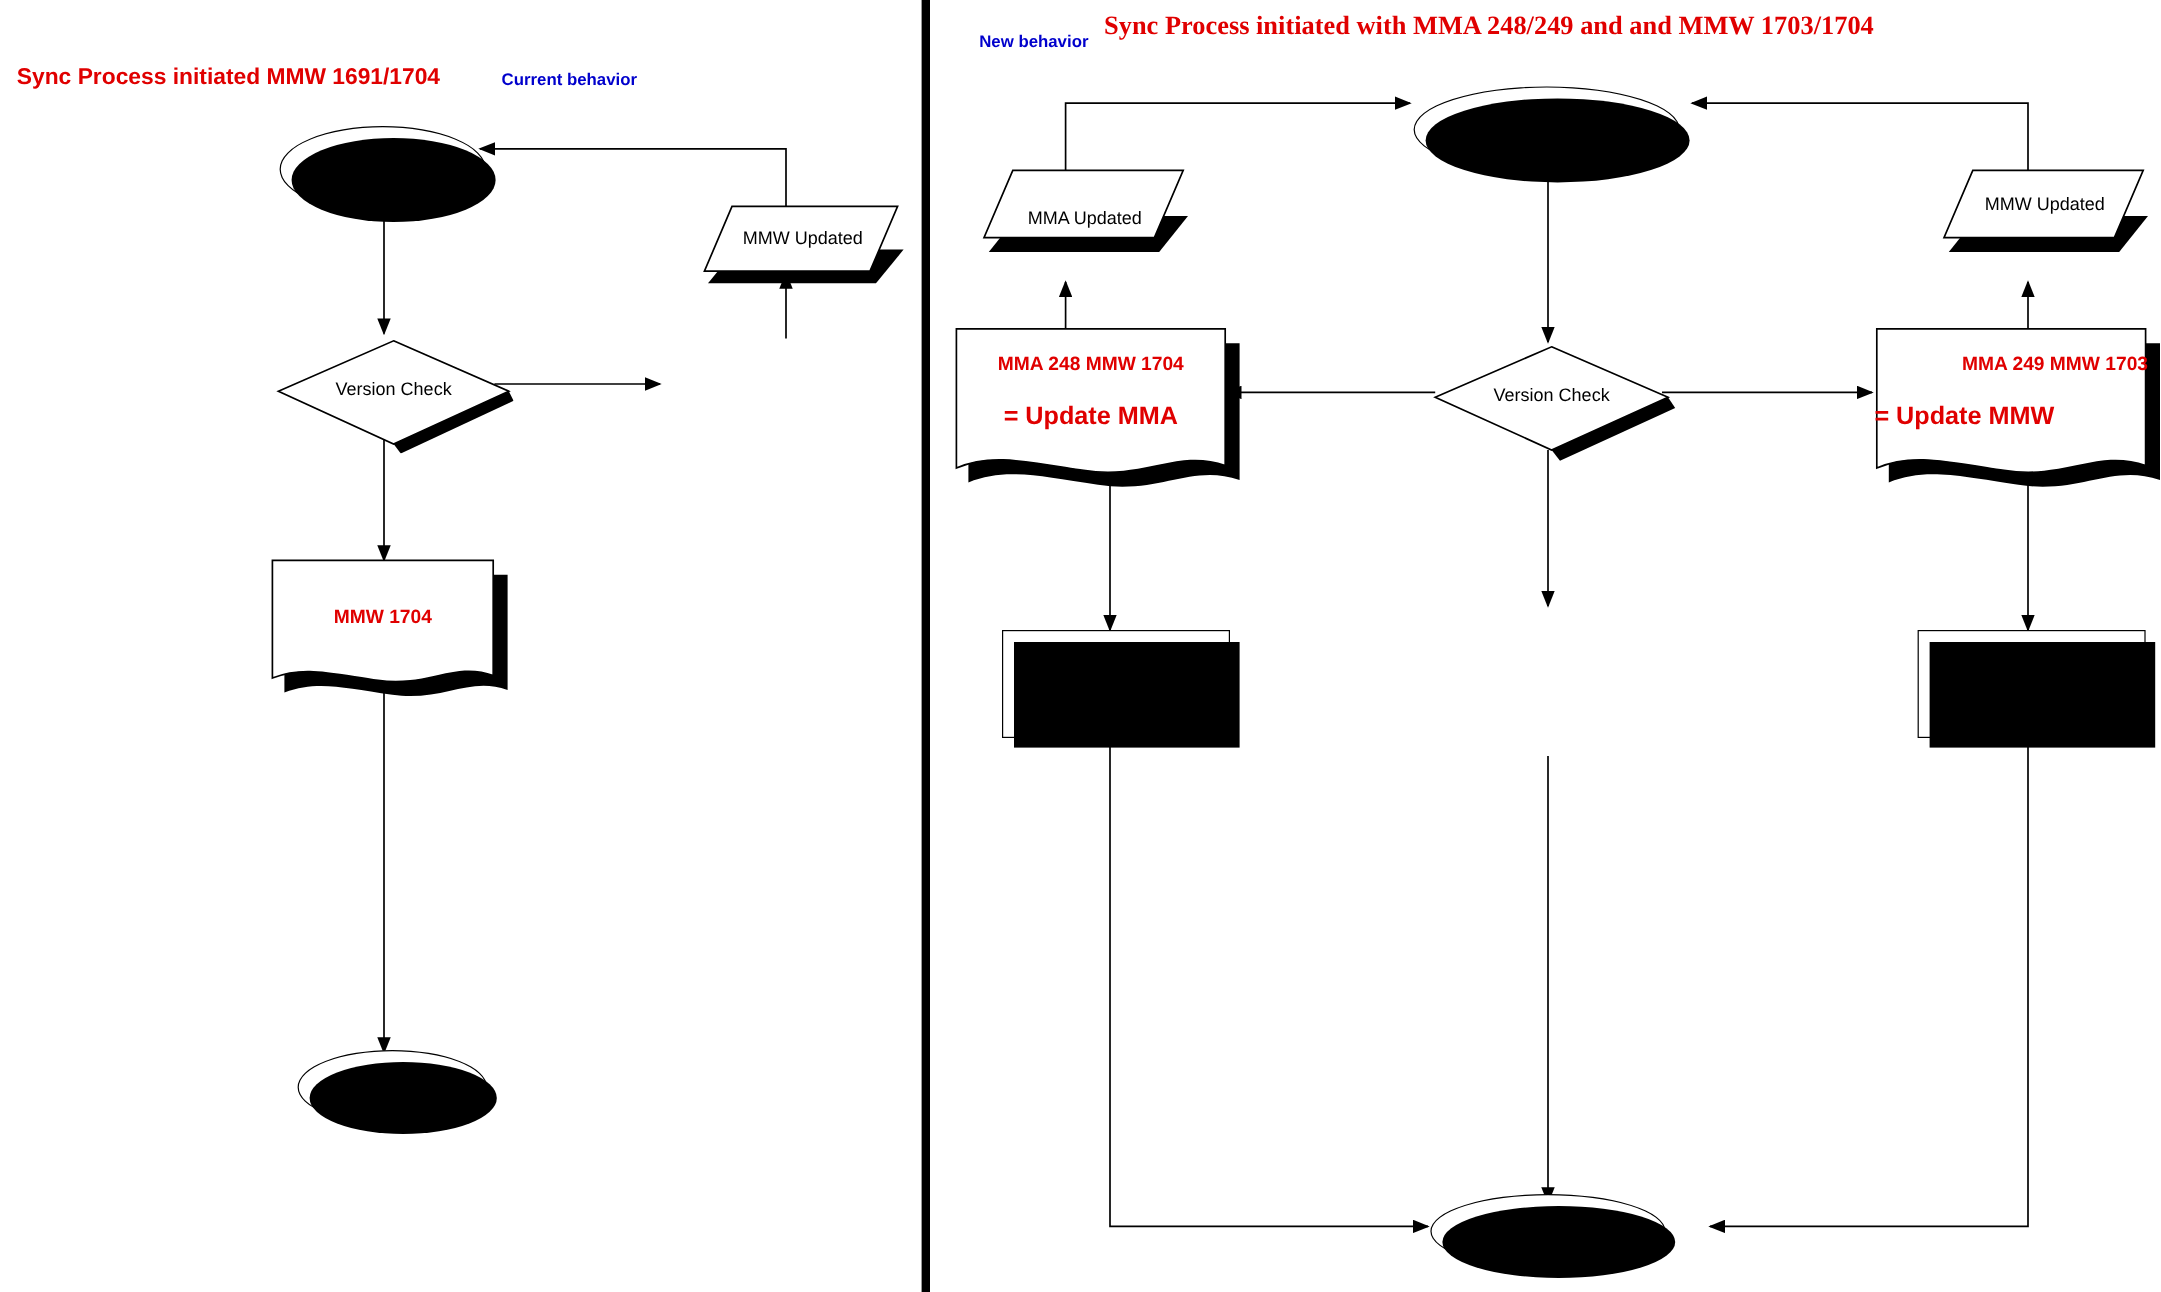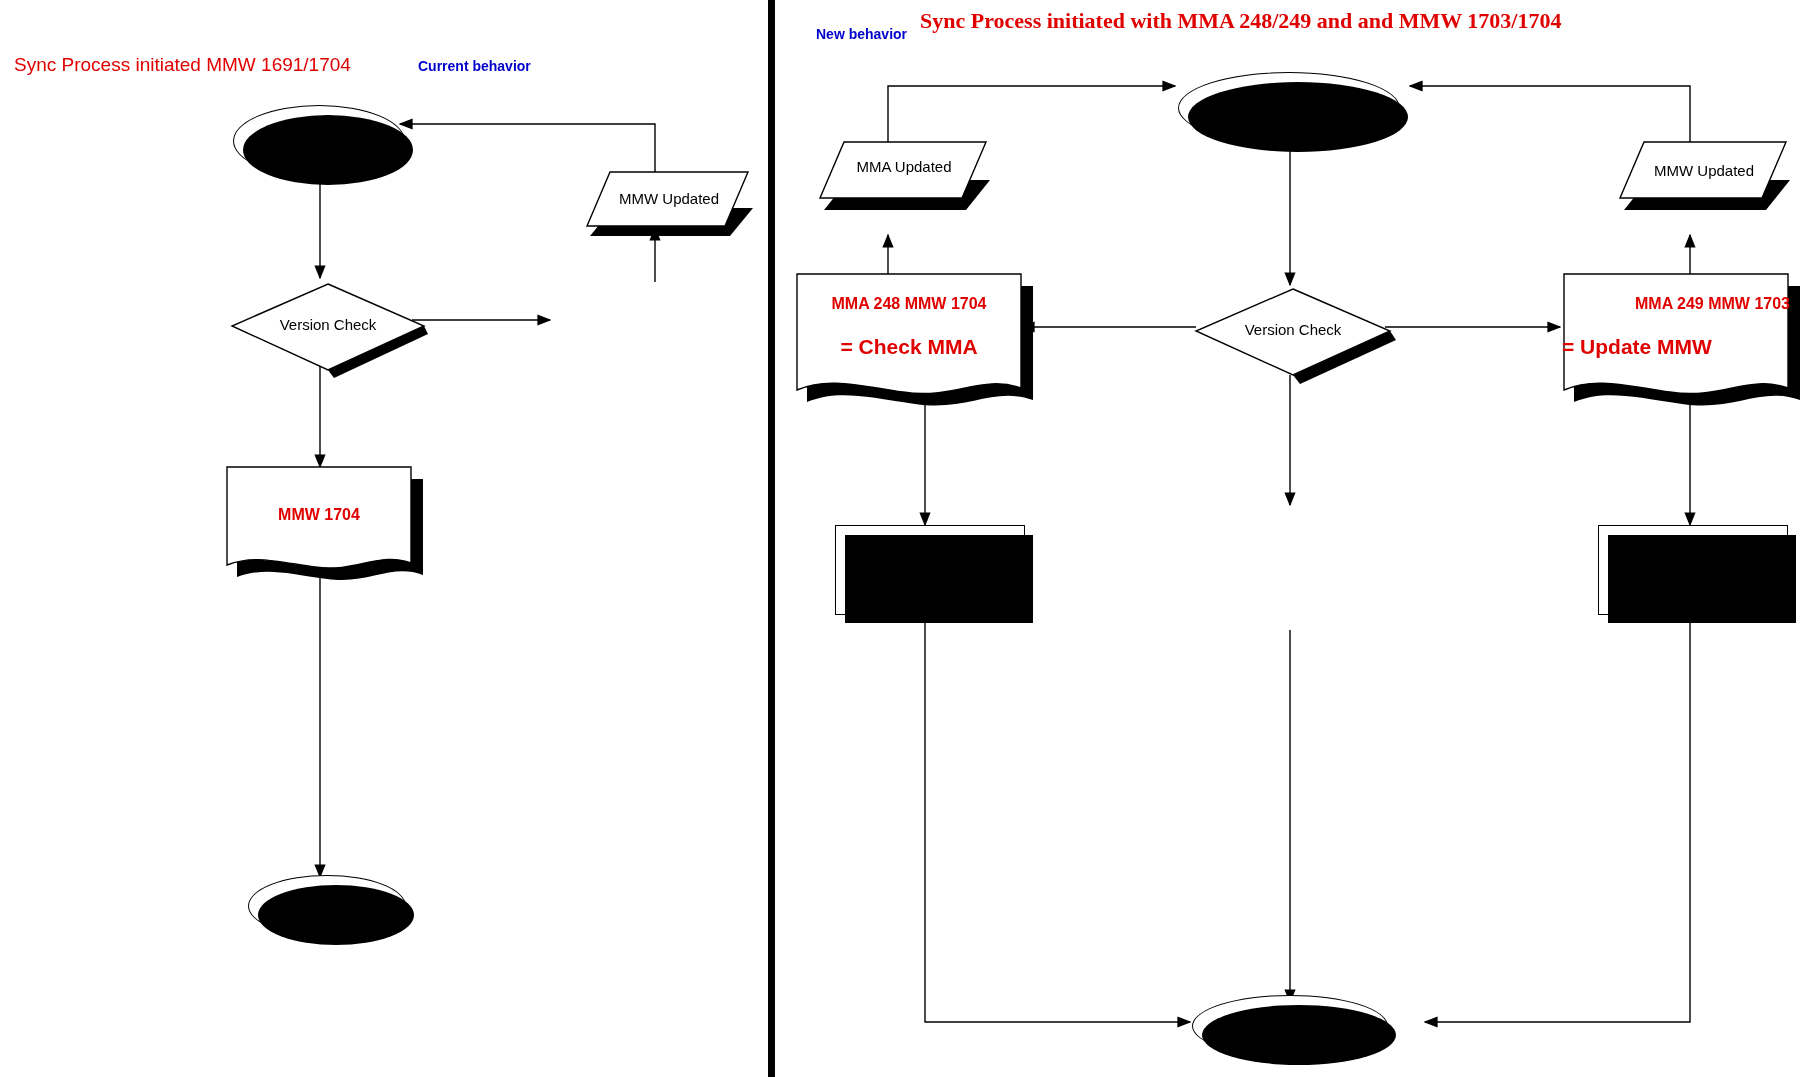--- a/index.html
+++ b/index.html
@@ -33,21 +33,21 @@
   }
   .node-label {
     display: block;
     line-height: 1.25;
   }
   
   .t-black-sm { color: #000000; font-size: 15px; }
   .t-black-md { color: #000000; font-size: 16px; font-weight: bold; }
   .t-red-bold { color: #e00000; font-size: 16px; font-weight: bold; }
   .t-red-big  { color: #e00000; font-size: 21px; font-weight: bold; }
-  .t-red-title{ color: #e00000; font-size: 19px; font-weight: normal; }
+  .t-red-title{ color: #e00000; font-size: 19px; font-weight: bold; }
   .t-blue-sm  { color: #0000cc; font-size: 14px; font-weight: bold; }
   .t-red-head { color: #e00000; font-size: 22px; font-weight: bold; }
 
   
   .ellipse {
     border: 1.5px solid #000000;
     border-radius: 50%;
     background: #ffffff;
   }
   .shadow-ell::after {
@@ -182,38 +182,38 @@
       <path d="M103,92 L200,48 L206,57 L110,101 Z" fill="#000000"></path>
     </svg>
     <span class="node-label t-black-sm" style="position:absolute; left:0; top:38px; width:206px; text-align:center;">Version Check</span>
   </div>
 
   <div style="position:absolute; left:818px; top:140px; width:172px; height:68px;">
     <svg width="180" height="76" viewBox="0 0 180 76" style="position:absolute; left:0; top:0;">
       <polygon points="30,40 172,40 148,70 6,70" fill="#000000"></polygon>
       <polygon points="26,2 168,2 144,58 2,58" fill="#ffffff" stroke="#000000" stroke-width="1.4"></polygon>
     </svg>
-    <span class="node-label t-black-sm" style="position:absolute; left:0; top:18px; width:172px; text-align:center;">MMA Updated</span>
+    <span class="node-label t-black-sm" style="position:absolute; left:0; top:34px; width:172px; text-align:center;">MMA Updated</span>
   </div>
 
   <div style="position:absolute; left:1618px; top:140px; width:172px; height:68px;">
     <svg width="180" height="76" viewBox="0 0 180 76" style="position:absolute; left:0; top:0;">
       <polygon points="30,40 172,40 148,70 6,70" fill="#000000"></polygon>
       <polygon points="26,2 168,2 144,58 2,58" fill="#ffffff" stroke="#000000" stroke-width="1.4"></polygon>
     </svg>
     <span class="node-label t-black-sm" style="position:absolute; left:0; top:22px; width:172px; text-align:center;">MMW Updated</span>
   </div>
 
   <div style="position:absolute; left:795px; top:272px; width:232px; height:134px;">
     <svg width="242" height="144" viewBox="0 0 242 144" style="position:absolute; left:0; top:0;">
       <path d="M12,14 L238,14 L238,128 C198,114 172,140 120,132 C68,124 42,118 12,130 Z" fill="#000000"></path>
       <path d="M2,2 L226,2 L226,116 C186,102 160,128 108,120 C56,112 30,106 2,118 Z" fill="#ffffff" stroke="#000000" stroke-width="1.4"></path>
     </svg>
     <span class="node-label t-red-bold" style="position:absolute; left:0; top:22px; width:228px; text-align:center;">MMA 248  MMW 1704</span>
-    <span class="node-label t-red-big" style="position:absolute; left:0; top:62px; width:228px; text-align:center;">= Check MMA</span>
+    <span class="node-label t-red-big" style="position:absolute; left:0; top:62px; width:228px; text-align:center;">= Update MMA</span>
   </div>
 
   <div style="position:absolute; left:1562px; top:272px; width:232px; height:134px;">
     <svg width="242" height="144" viewBox="0 0 242 144" style="position:absolute; left:0; top:0;">
       <path d="M12,14 L238,14 L238,128 C198,114 172,140 120,132 C68,124 42,118 12,130 Z" fill="#000000"></path>
       <path d="M2,2 L226,2 L226,116 C186,102 160,128 108,120 C56,112 30,106 2,118 Z" fill="#ffffff" stroke="#000000" stroke-width="1.4"></path>
     </svg>
     <span class="node-label t-red-bold" style="position:absolute; left:0; top:22px; width:228px; text-align:right;">MMA 249  MMW 1703</span>
     <span class="node-label t-red-big" style="position:absolute; left:0; top:62px; width:228px; text-align:left;">= Update MMW</span>
   </div>

